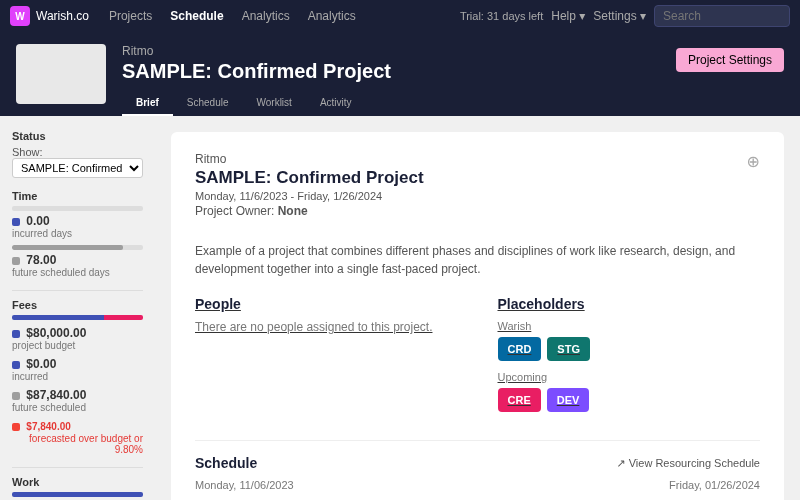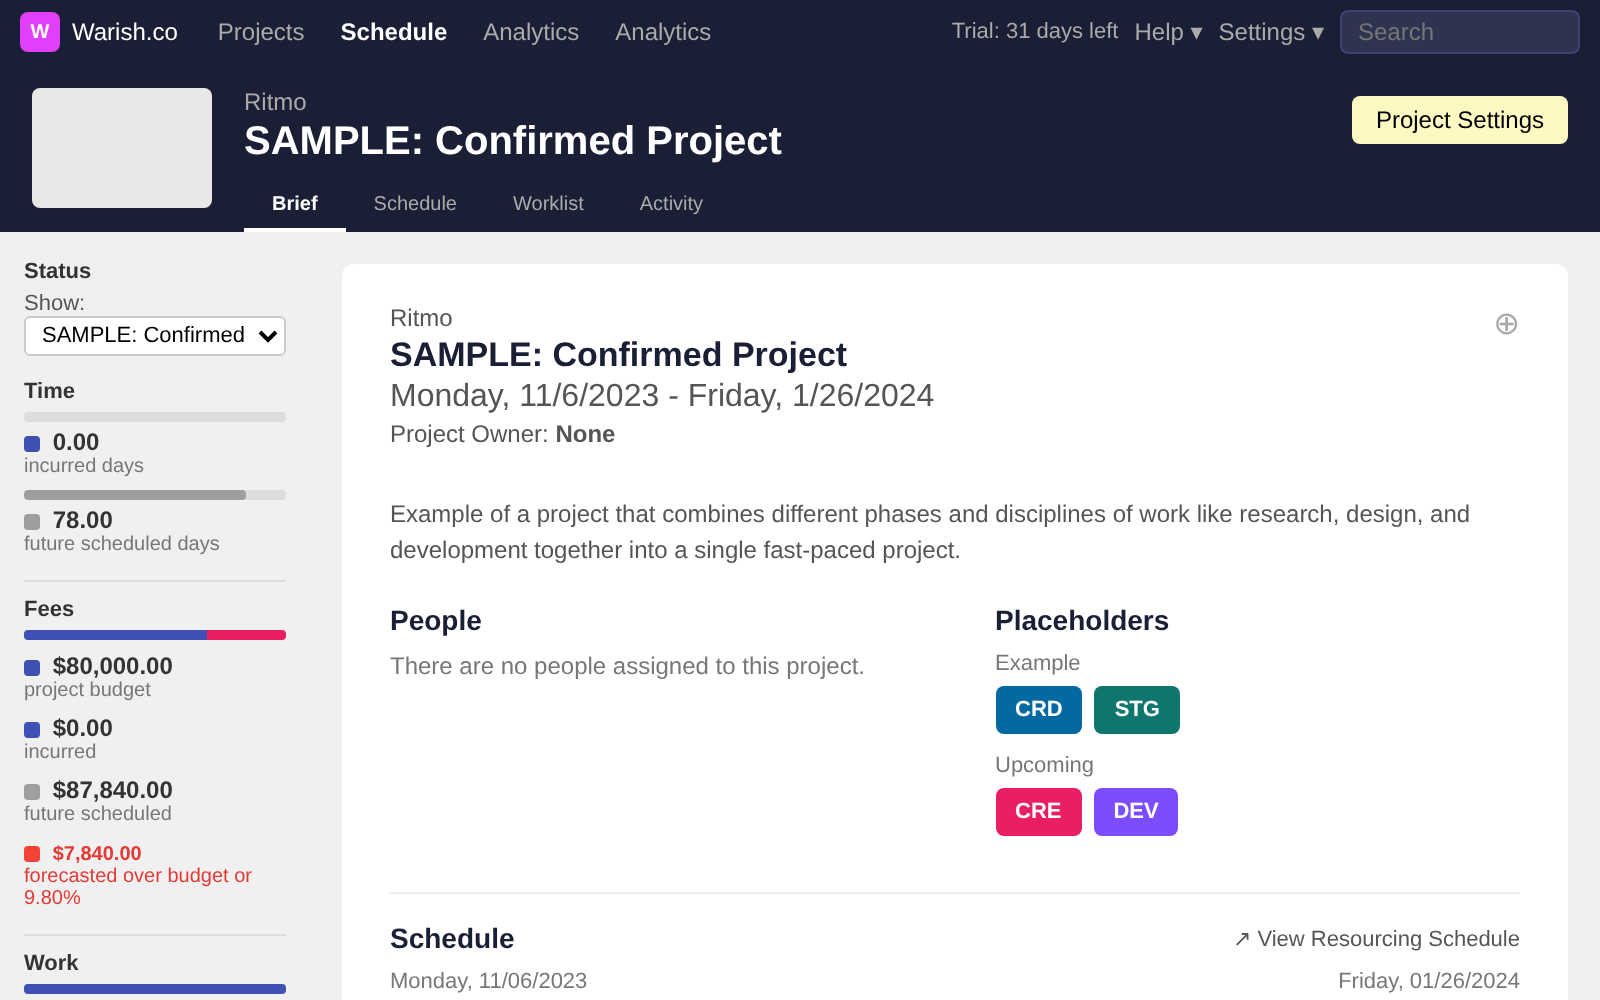--- a/index.html
+++ b/index.html
@@ -40,21 +40,21 @@
     .nav-right { display: flex; align-items: center; gap: 8px; margin-left: auto; }
     .nav-trial { color: #aaa; font-size: 11px; }
     .nav-help, .nav-settings { color: #aaa; font-size: 12px; cursor: pointer; }
     .nav-search {
       background: #2e3450;
       border: 1px solid #3e4470;
       border-radius: 4px;
       padding: 3px 8px;
       color: #aaa;
       font-size: 12px;
-      width: 120px;
+      width: 136px;
     }
 
     
     .project-header {
       background: #1a1f36;
       padding: 12px 16px 0 16px;
       display: flex;
       align-items: flex-start;
       gap: 16px;
     }
@@ -71,21 +71,21 @@
     .project-tab {
       color: #aaa;
       font-size: 10px;
       padding: 6px 14px;
       cursor: pointer;
       border-bottom: 2px solid transparent;
     }
     .project-tab.active { color: #fff; border-bottom: 2px solid #fff; font-weight: 600; }
     .project-settings-btn {
       margin-left: auto;
-      background: #fef9c3;
+      background: #f9a8d4;
       border: none;
       border-radius: 4px;
       padding: 5px 12px;
       font-size: 12px;
       cursor: pointer;
       font-weight: 500;
       align-self: flex-start;
       margin-top: 4px;
     }
 
@@ -157,28 +157,28 @@
       padding: 20px 24px;
     }
     .card-header {
       display: flex;
       justify-content: space-between;
       align-items: flex-start;
       margin-bottom: 12px;
     }
     .card-company { font-size: 12px; color: #555; margin-bottom: 2px; }
     .card-title { font-size: 17px; font-weight: 700; color: #1a1f36; margin-bottom: 2px; }
-    .card-dates { font-size: 16px; color: #555; margin-bottom: 2px; }
+    .card-dates { font-size: 11px; color: #555; margin-bottom: 2px; }
     .card-owner { font-size: 12px; color: #555; margin-bottom: 12px; }
     .card-owner strong { font-weight: 600; }
     .card-description { font-size: 12px; color: #555; line-height: 1.5; margin-bottom: 18px; }
     .card-icon { color: #aaa; font-size: 16px; cursor: pointer; }
 
     .two-col { display: flex; gap: 40px; margin-bottom: 18px; }
-    .col-section { flex: 1; }
+    .col-section { flex: 1; text-decoration: underline; }
     .col-title { font-size: 14px; font-weight: 700; color: #1a1f36; margin-bottom: 8px; }
     .col-empty { font-size: 12px; color: #777; margin-top: 4px; }
 
     .placeholder-section {}
     .placeholder-label { font-size: 11px; color: #777; margin-bottom: 5px; }
     .placeholder-chips { display: flex; gap: 6px; margin-bottom: 10px; }
     .chip {
       border-radius: 4px;
       padding: 6px 10px;
       font-size: 11px;
@@ -194,21 +194,21 @@
     .schedule-section { border-top: 1px solid #eee; padding-top: 14px; }
     .schedule-header { display: flex; justify-content: space-between; align-items: center; margin-bottom: 8px; }
     .schedule-title { font-size: 14px; font-weight: 700; color: #1a1f36; }
     .schedule-link { font-size: 11px; color: #555; cursor: pointer; }
     .schedule-dates { display: flex; justify-content: space-between; font-size: 11px; color: #777; }
 
     .metric-icon { display: inline-block; width: 8px; height: 8px; border-radius: 2px; margin-right: 3px; vertical-align: middle; }
     .icon-blue { background: #3f51b5; }
     .icon-gray { background: #9e9e9e; }
 
-    .over-budget { color: #e53935; font-size: 10px; }
+    .over-budget { color: #e53935; font-size: 10px; text-align: right; }
   </style>
 </head>
 <body>
 
 <div class="top-nav">
   <div class="nav-logo">
     <div class="logo-icon">W</div>
     <span>Warish.co</span>
   </div>
   <div class="nav-links">
@@ -328,21 +328,21 @@
 
       <div class="card-description">Example of a project that combines different phases and disciplines of work like research, design, and development together into a single fast-paced project.</div>
 
       <div class="two-col">
         <div class="col-section">
           <div class="col-title">People</div>
           <div class="col-empty">There are no people assigned to this project.</div>
         </div>
         <div class="col-section placeholder-section">
           <div class="col-title">Placeholders</div>
-          <div class="placeholder-label">Example</div>
+          <div class="placeholder-label">Warish</div>
           <div class="placeholder-chips">
             <span class="chip chip-crd">CRD</span>
             <span class="chip chip-stg">STG</span>
           </div>
           <div class="placeholder-label">Upcoming</div>
           <div class="placeholder-chips">
             <span class="chip chip-cre">CRE</span>
             <span class="chip chip-dev">DEV</span>
           </div>
         </div>

